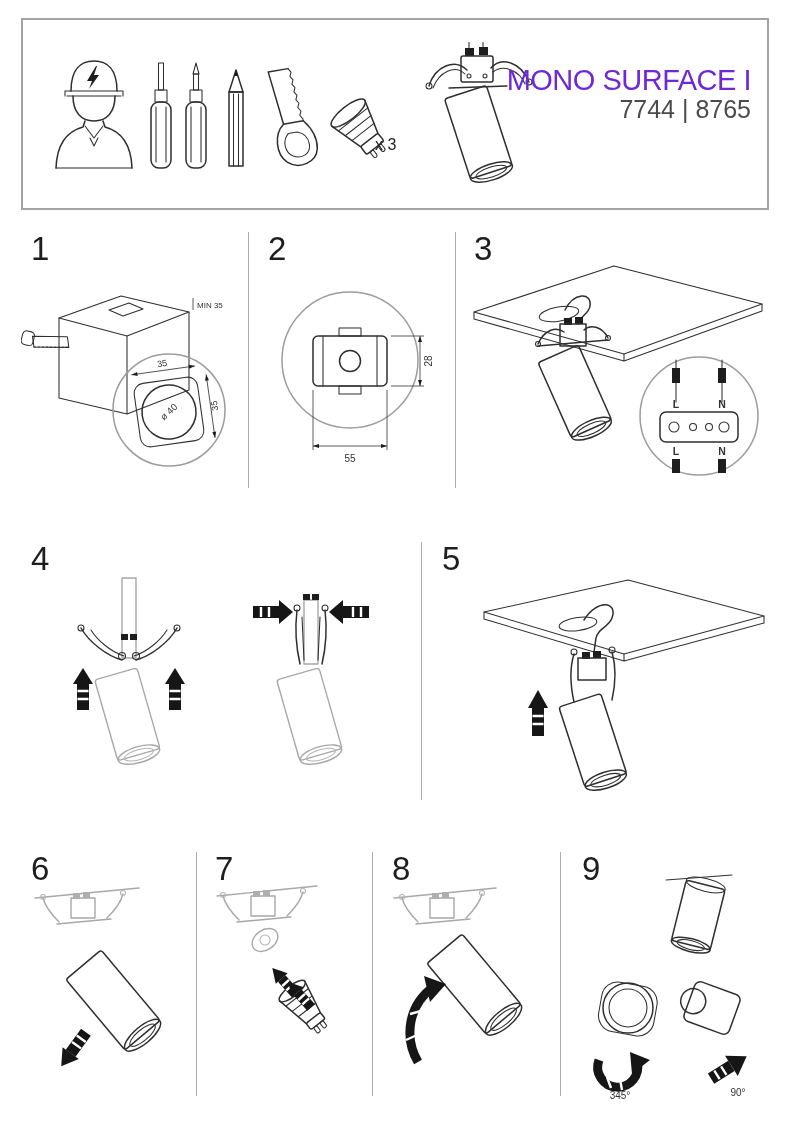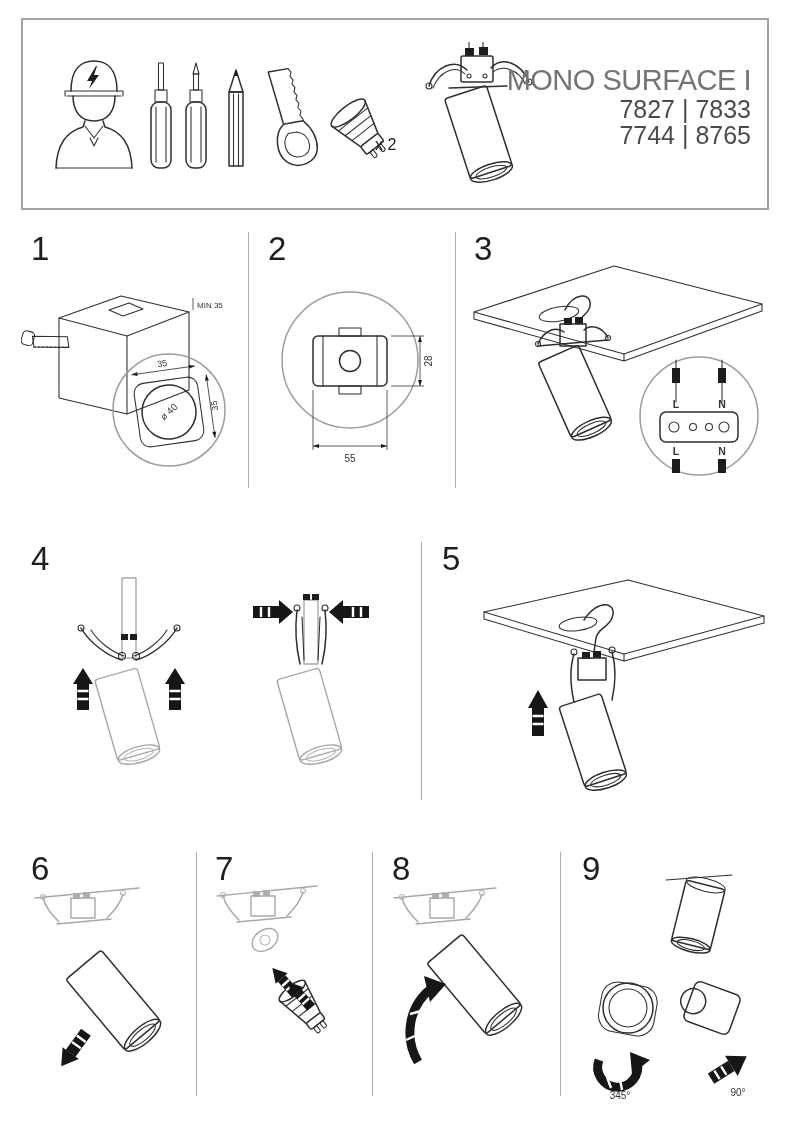--- a/index.html
+++ b/index.html
@@ -1,21 +1,21 @@
 <!DOCTYPE html>
 <html><head>
 <meta charset="utf-8">
 <style>
   *{box-sizing:border-box;margin:0;padding:0}
   html,body{width:793px;height:1122px;overflow:hidden;background:#fff;
     font-family:"Liberation Sans",sans-serif}
   .page{position:absolute;left:0;top:0;width:793px;height:1122px;background:#fff}
   .header-box{position:absolute;left:21px;top:18px;width:748px;height:192px;border:2px solid #a3a3a3}
   .title-block{position:absolute;right:16px;top:44px;text-align:right}
-  .product-title{font-size:29px;color:#737373;letter-spacing:-.5px;line-height:32px}
+  .product-title{font-size:29px;color:#6d28d9;letter-spacing:-.5px;line-height:32px}
   .model-line{font-size:25px;color:#4b4b4b;line-height:26px}
   .xqty{position:absolute;font-size:16px;color:#222}
   .step{position:absolute}
   .step-number{position:absolute;top:2px;left:10px;font-size:33px;color:#1e1e1e;font-weight:400}
   .step svg,.header-box svg{position:absolute}
   .vdiv{position:absolute;width:1px;background:#adadad}
   svg{display:block}
   .ln{fill:none;stroke:#2f2f2f;stroke-width:1.5;stroke-linecap:round;stroke-linejoin:round}
   .thin{stroke-width:1.05}
   .gray{fill:none;stroke:#a8a8a8;stroke-width:1.4;stroke-linecap:round;stroke-linejoin:round}
@@ -81,21 +81,21 @@
     <svg style="left:300px;top:74px" width="82" height="80" viewBox="0 0 82 80">
       <g transform="rotate(-38 40 38)">
         <ellipse class="ln" cx="40" cy="14" rx="21" ry="7"></ellipse>
         <path class="ln" d="M19,14 L29,48 M61,14 L51,48"></path>
         <path class="ln thin" d="M21.4,22 L58.6,22 M23.7,30 L56.3,30 M26,38 L54,38"></path>
         <rect class="ln" x="29" y="48" width="22" height="10" rx="2"></rect>
         <rect class="ln thin" x="33" y="58" width="4" height="8" rx="2"></rect>
         <rect class="ln thin" x="43" y="58" width="4" height="8" rx="2"></rect>
       </g>
     </svg>
-    <div class="xqty" style="left:352px;top:116px">x 2</div>
+    <div class="xqty" style="left:352px;top:116px">x 3</div>
 
     <svg style="left:396px;top:22px" width="122" height="160" viewBox="0 0 122 160">
       <g>
         <path class="ln" d="M10,44 C16,24 36,16 48,28"></path>
         <path class="ln thin" d="M14,46 C20,30 36,22 46,32"></path>
         <circle class="ln thin" cx="10" cy="44" r="3"></circle>
       </g>
       <g>
         <path class="ln" d="M110,40 C102,20 82,14 72,26"></path>
         <path class="ln thin" d="M106,42 C100,28 84,22 74,30"></path>
@@ -112,21 +112,20 @@
       <path class="ln" d="M30,46 L88,44"></path>
       <g transform="rotate(-18 60 92)">
         <rect class="ln" x="38" y="48" width="44" height="84" rx="3"></rect>
         <ellipse class="ln" cx="60" cy="132" rx="22" ry="8"></ellipse>
         <ellipse class="ln thin" cx="60" cy="132" rx="16" ry="5"></ellipse>
       </g>
     </svg>
 
     <div class="title-block">
       <div class="product-title">MONO SURFACE I</div>
-      <div class="model-line">7827 | 7833</div>
       <div class="model-line">7744 | 8765</div>
     </div>
   </div>
 
   <section class="step" style="left:21px;top:228px;width:225px;height:262px">
     <div class="step-number">1</div>
     <svg style="left:0;top:30px" width="225" height="232" viewBox="0 0 225 232">
       <g>
         <polygon class="ln thin" points="38,60 100,38 168,54 106,78"></polygon>
         <path class="ln thin" d="M38,60 L38,140 M106,78 L106,156 M168,54 L168,132 M38,140 L106,156 L168,132"></path>

